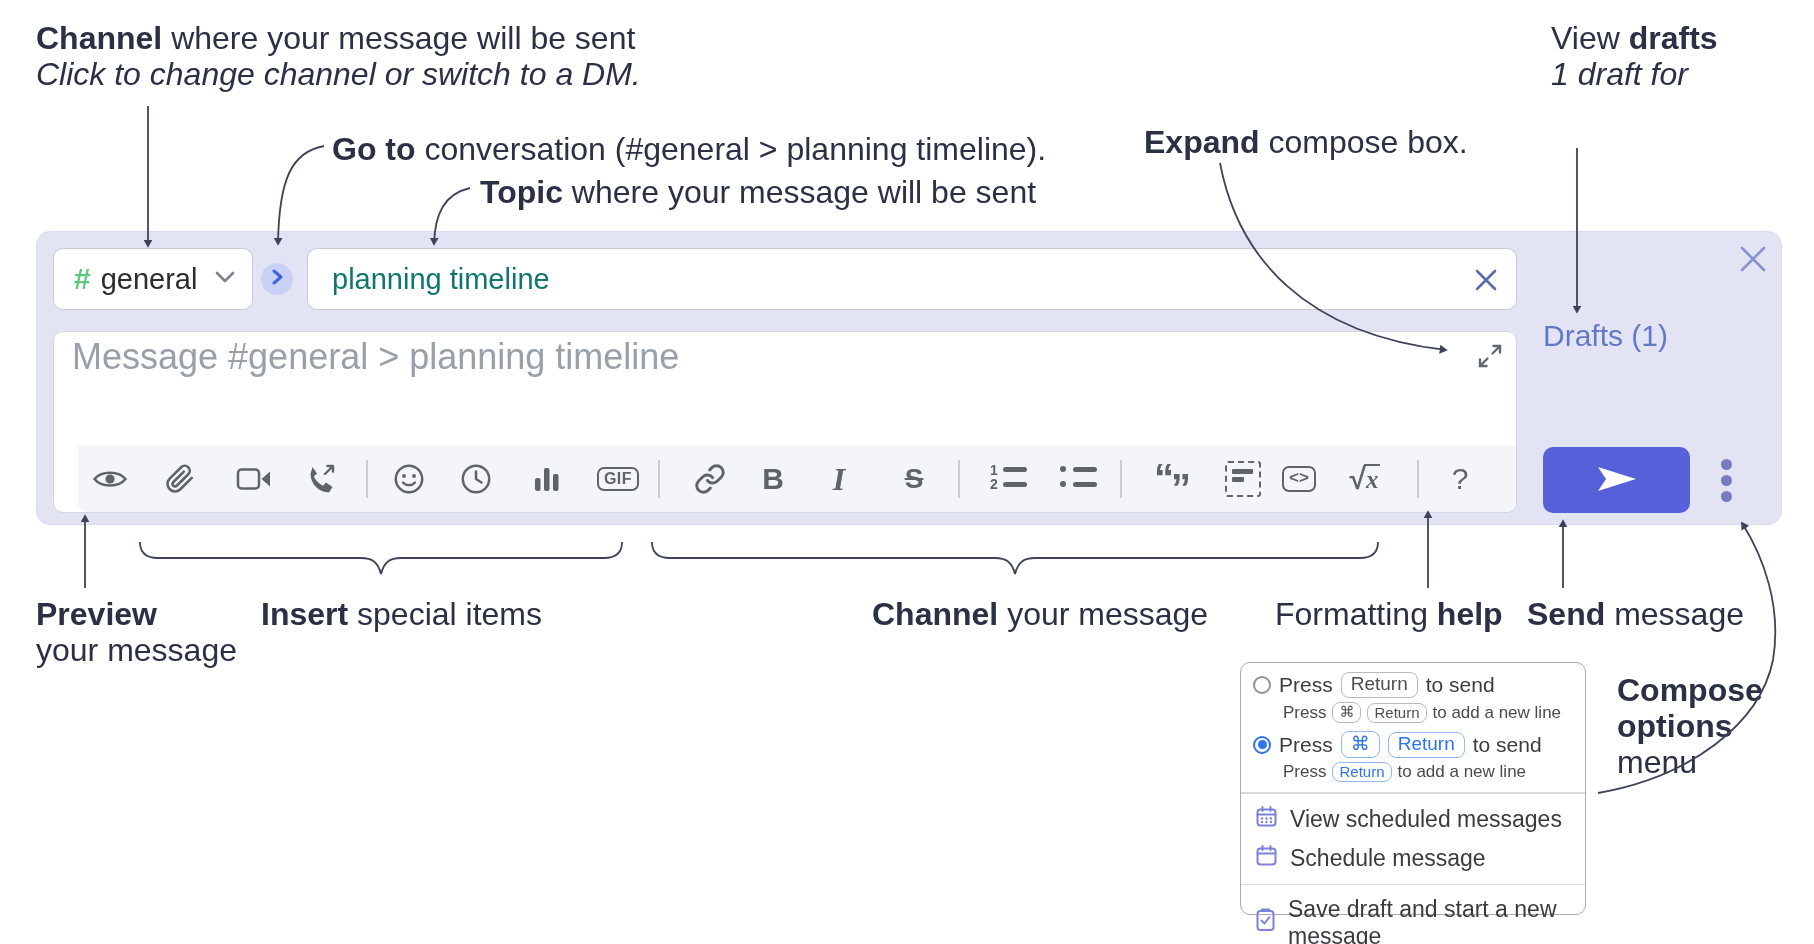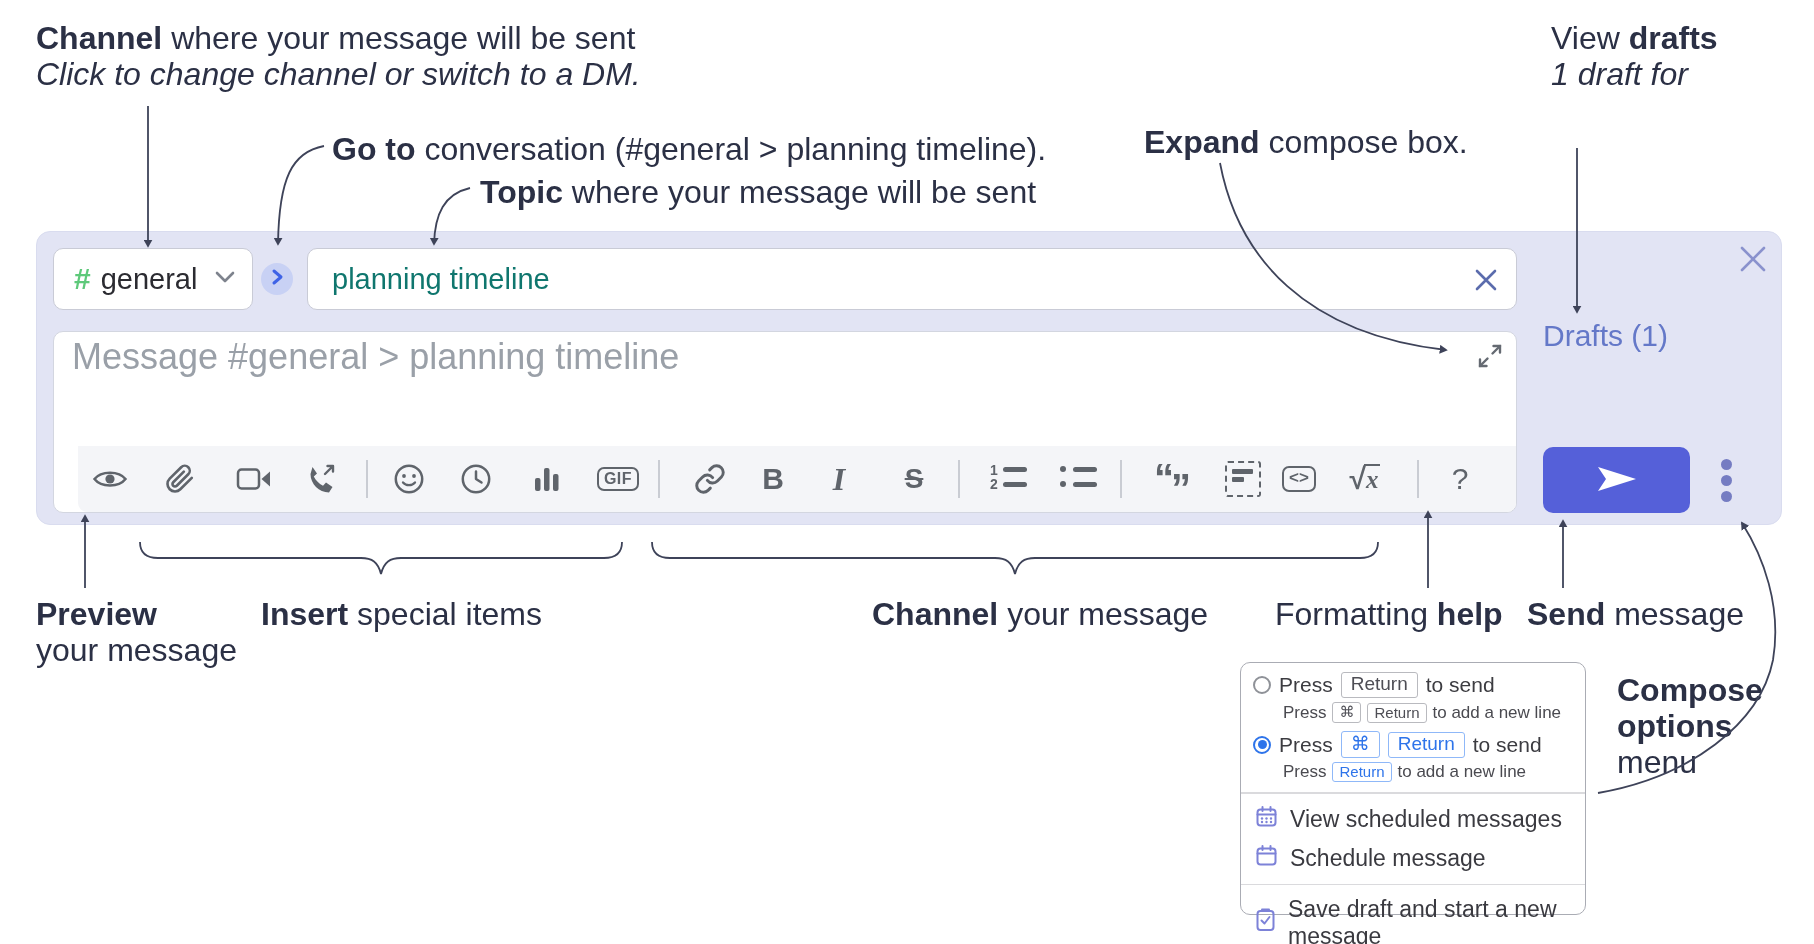--- a/index.html
+++ b/index.html
@@ -39,21 +39,21 @@
   .dot { width:11px; height:11px; border-radius:50%; background:#757cc2; }
   #close-btn { position:absolute; left:1700px; top:11px; width:32px; height:32px; cursor:pointer; }
   
   #options-menu { position:absolute; left:1240px; top:662px; width:346px; height:253px; background:#fff; border:1.5px solid #aaacb4; border-radius:10px; z-index:4; }
   .omsec { padding:9px 14px 8px 12px; }
   .omrow { display:flex; align-items:center; gap:8px; color:#3c3c41; font-size:21px; }
   .omsub { display:flex; align-items:center; gap:6px; color:#4a4a50; font-size:17px; margin:4px 0 8px 30px; }
   .radio { width:18px; height:18px; border-radius:50%; border:2px solid #8f9298; flex:0 0 auto; }
   .radio.sel { border-color:#2e74ea; position:relative; }
   .radio.sel::after { content:''; position:absolute; left:2.5px; top:2.5px; width:9px; height:9px; border-radius:50%; background:#2e74ea; }
-  kbd { font-family:"Liberation Sans",sans-serif; border:1.5px solid #b9babf; border-radius:3px; padding:0 9px 2px 9px; color:#4e4e55; background:#fff; font-size:19px; }
+  kbd { font-family:"Liberation Sans",sans-serif; border:1.5px solid #b9babf; border-radius:8px; padding:0 9px 2px 9px; color:#4e4e55; background:#fff; font-size:19px; }
   kbd.sm { padding:0 6px 1px 6px; font-size:15px; }
   kbd.blue { border-color:#8fb8f8; color:#2e74ea; }
   .omdiv { height:1.5px; background:#dadadd; }
   .omitem { display:flex; align-items:center; gap:12px; padding:5px 14px; font-size:23px; color:#3a3a40; cursor:pointer; }
   .omitems { padding:6px 0; }
 </style>
 </head>
 <body>
 
 <div class="note" style="left:36px; top:20px;">

